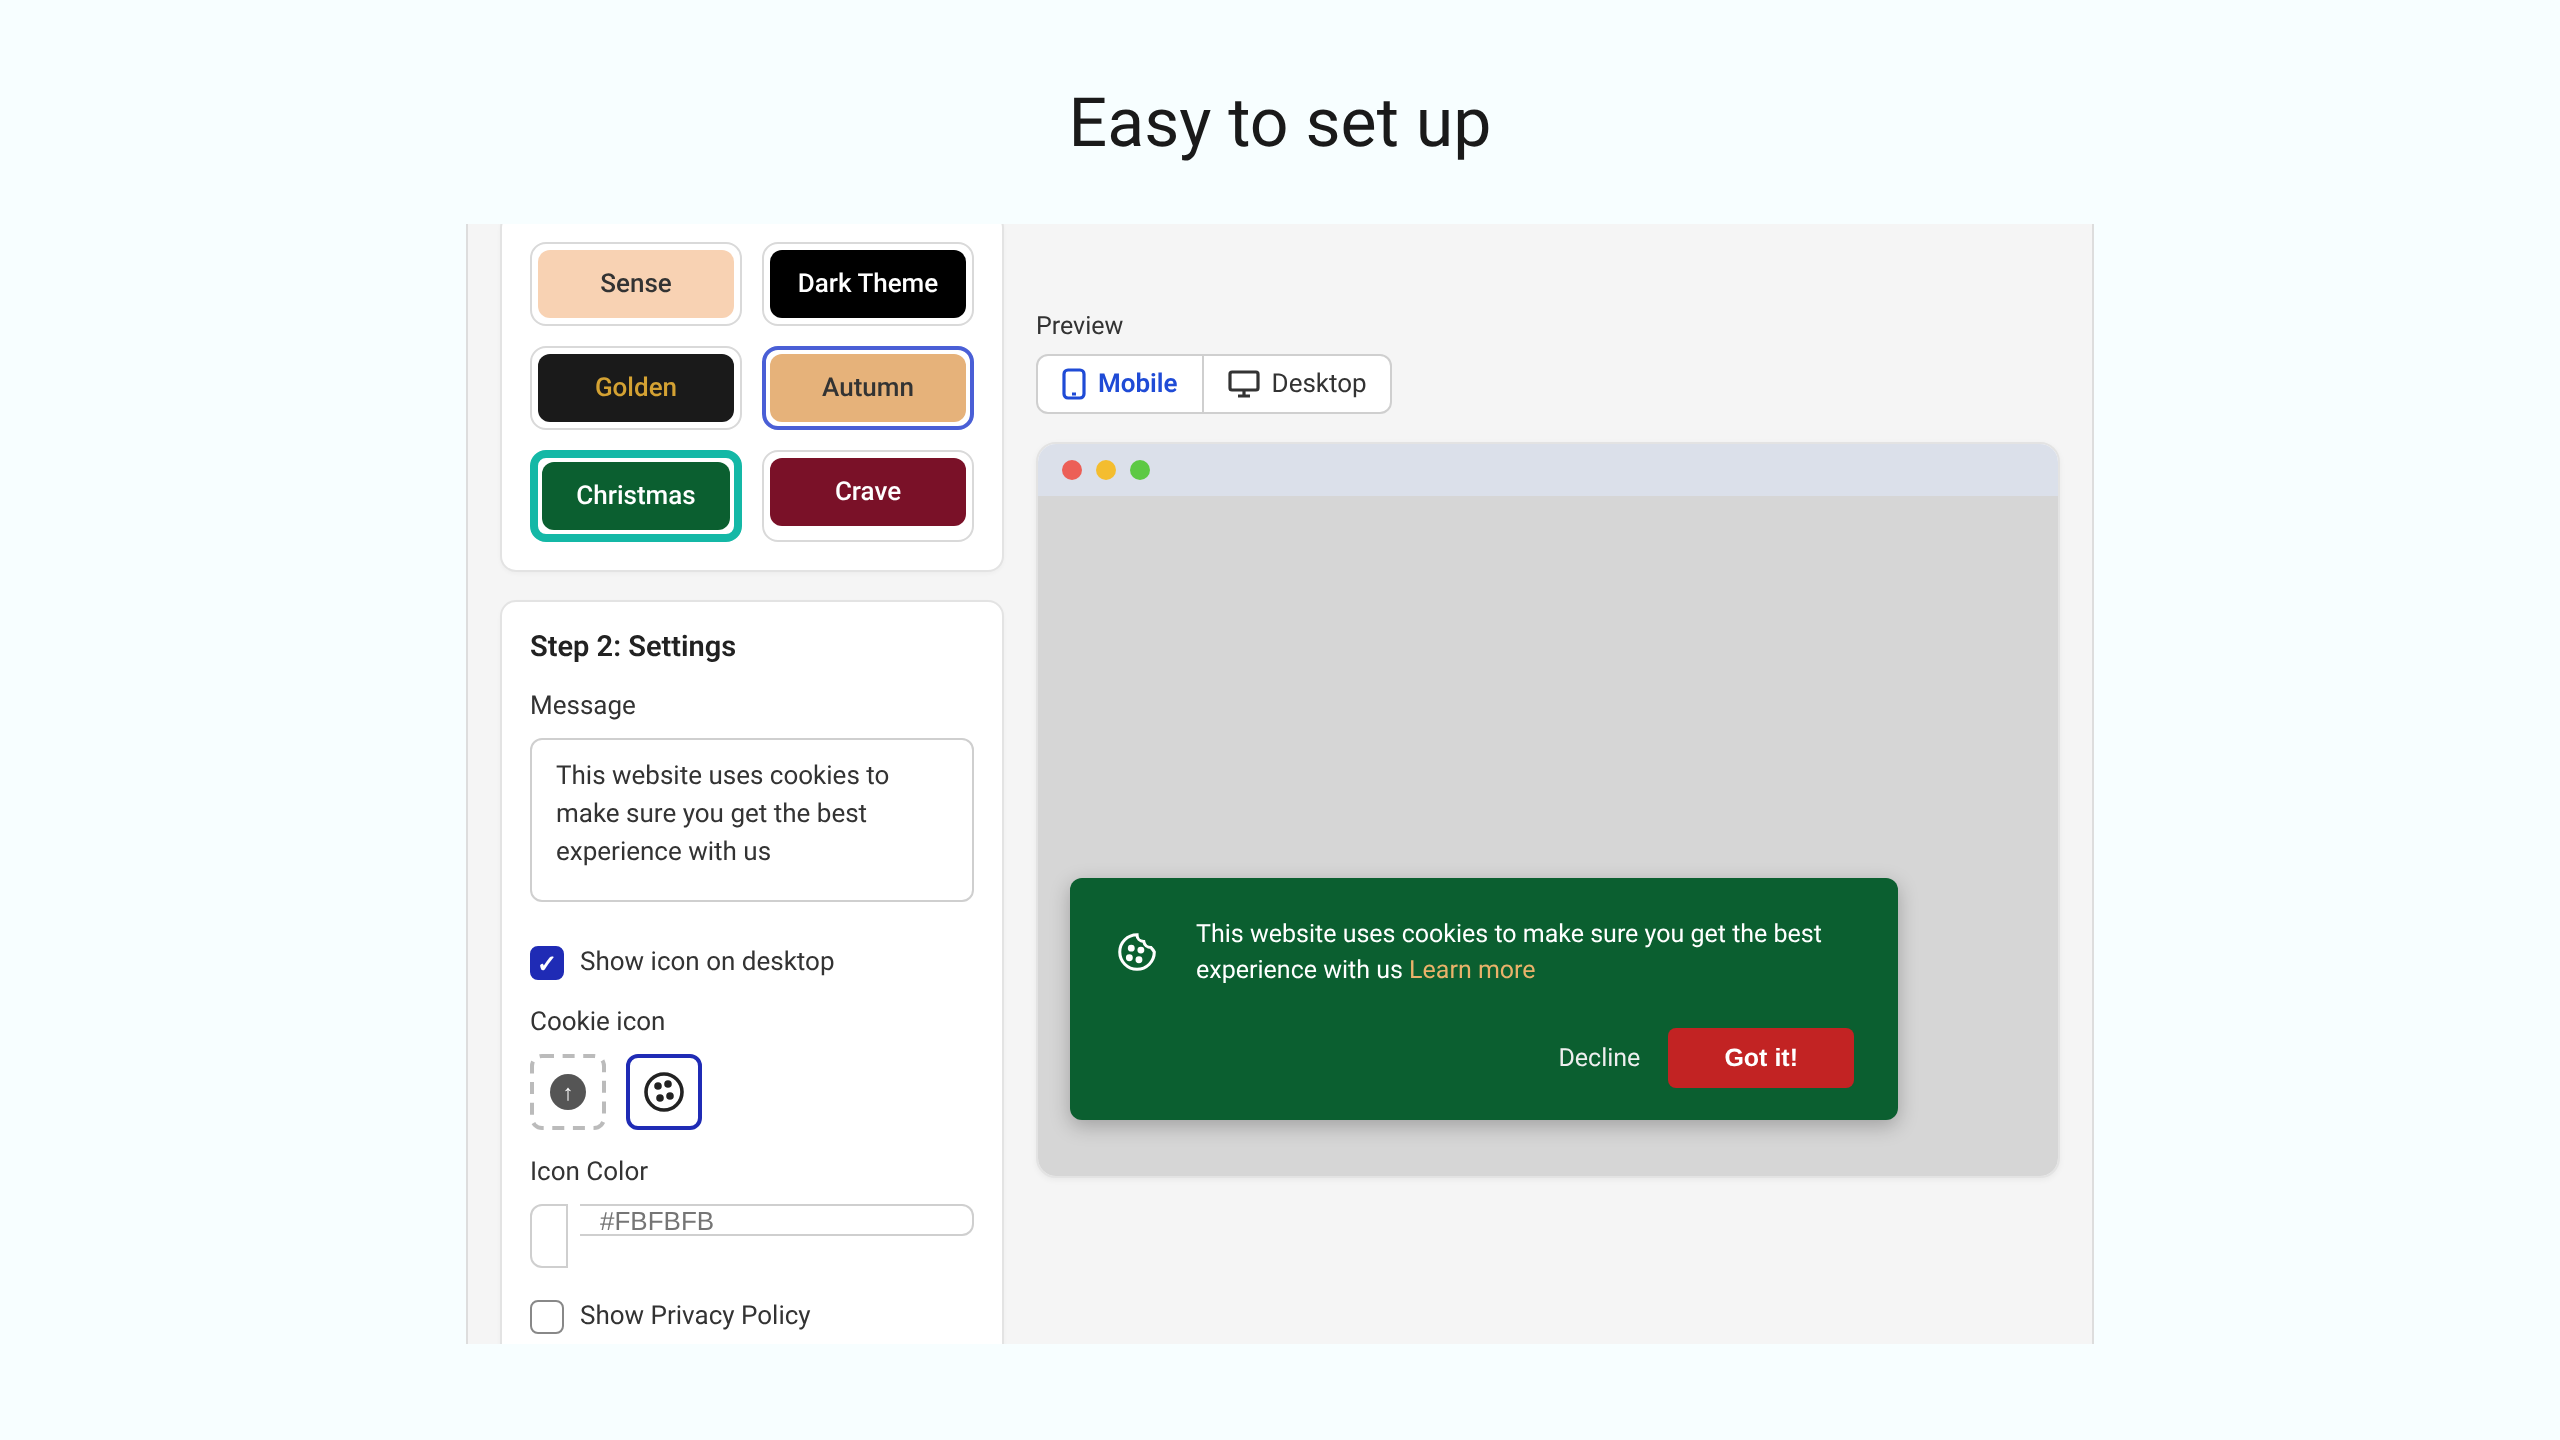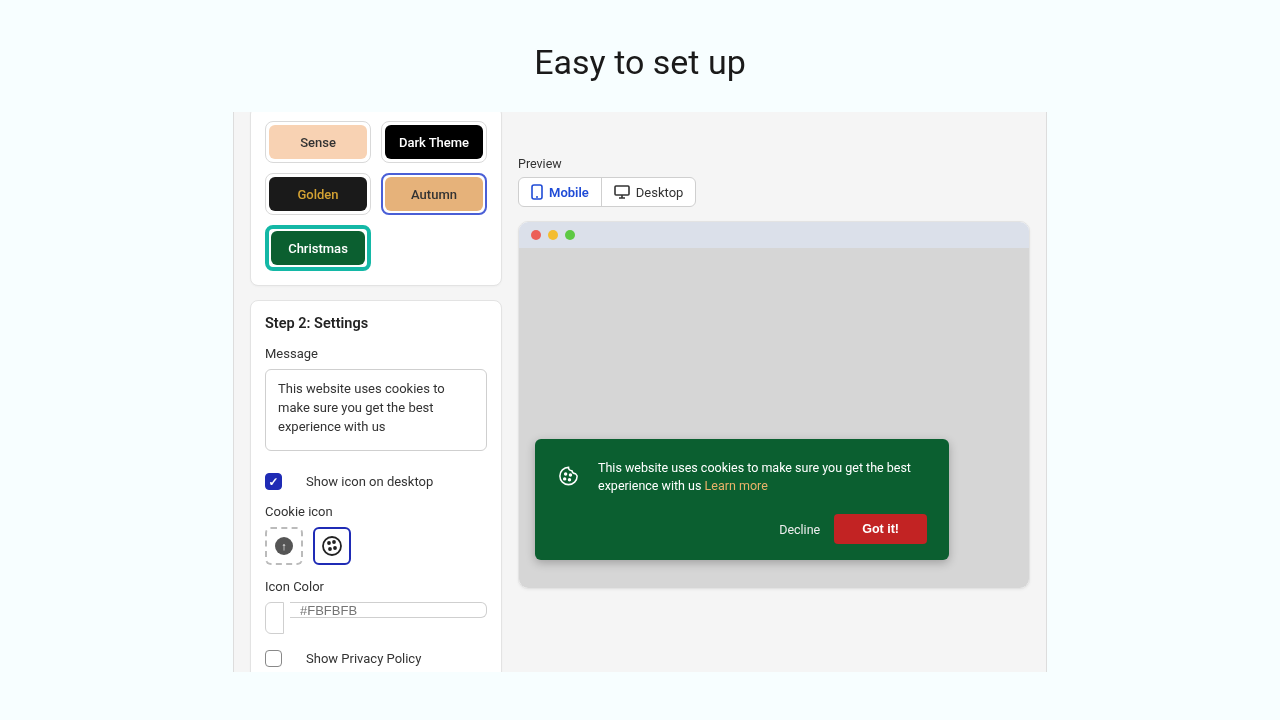--- a/index.html
+++ b/index.html
@@ -72,21 +72,21 @@
   .t-xmas     { background:#0b5f30; color:#fff; }
   .t-crave    { background:#7a1128; color:#fff; }
 
   .step-title { font-size: 14.5px; font-weight:600; color:#222; margin-bottom:14px; }
   .field-label { font-size:13px; color:#333; margin-bottom:8px; display:block; }
   .msg-box {
     width:100%; min-height:82px; border:1px solid #cfcfcf; border-radius:6px;
     padding:10px 12px; font-size:13px; color:#333; resize:none; font-family:inherit;
     line-height:1.45;
   }
-  .chk-row { display:flex; align-items:center; gap:24px; margin:18px 0 14px; }
+  .chk-row { display:flex; align-items:center; gap:8px; margin:18px 0 14px; }
   .chk {
     width:17px; height:17px; border-radius:4px; border:1px solid #888;
     display:flex; align-items:center; justify-content:center; cursor:pointer;
   }
   .chk.checked { background:#1f2bb5; border-color:#1f2bb5; }
   .chk.checked::after { content:"✓"; color:#fff; font-size:12px; font-weight:700; }
   .chk-label { font-size:13px; color:#333; }
 
   .icon-row { display:flex; gap:10px; margin-bottom:14px; }
   .icon-opt {
@@ -171,20 +171,25 @@
             </div>
         </div>
         <div class="theme-outer autumn-sel">
           <div class="theme-btn t-autumn">
               <span>Autumn</span>
             </div>
         </div>
         <div class="theme-outer selected">
           <div class="theme-btn t-xmas">
               <span>Christmas</span>
+            </div>
+        </div>
+        <div class="theme-outer">
+          <div class="theme-btn t-crave">
+              <span>Crave</span>
             </div>
         </div>
       </div>
     </div>
 
     <div class="card">
       <div class="step-title">Step 2: Settings</div>
 
       <label class="field-label">Message</label>
       <textarea class="msg-box" style="">This website uses cookies to make sure you get the best experience with us</textarea>

